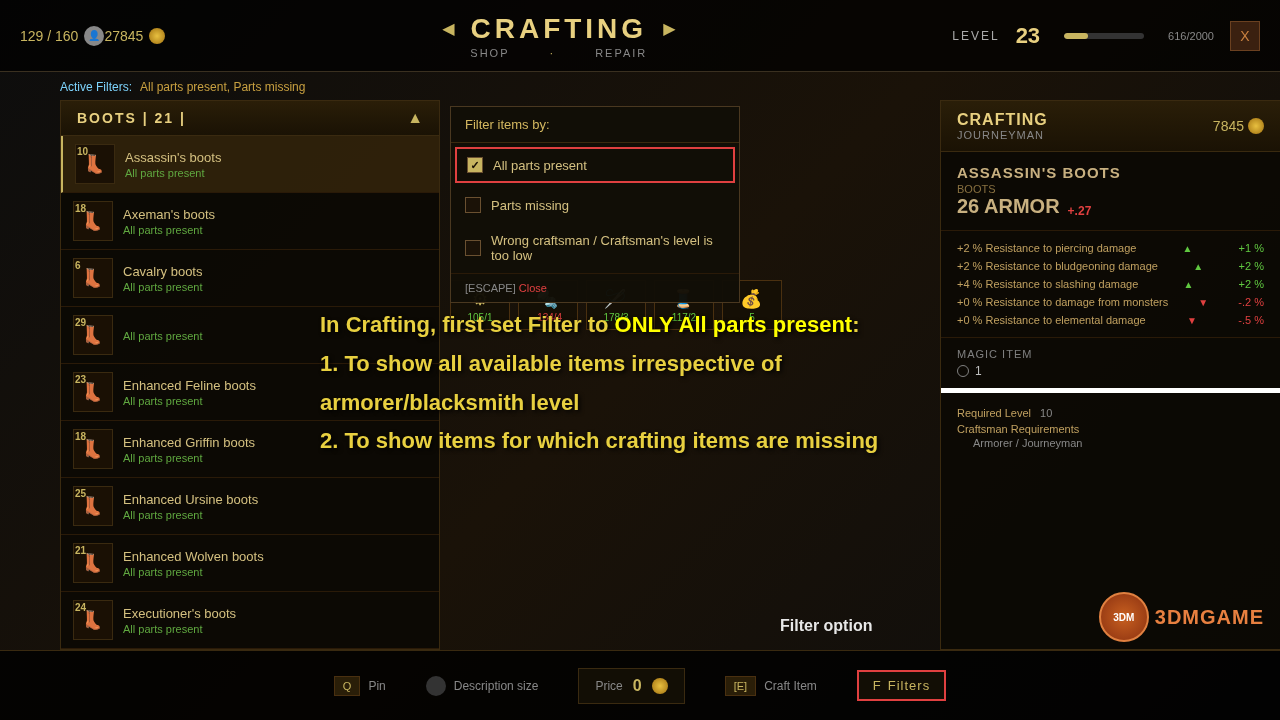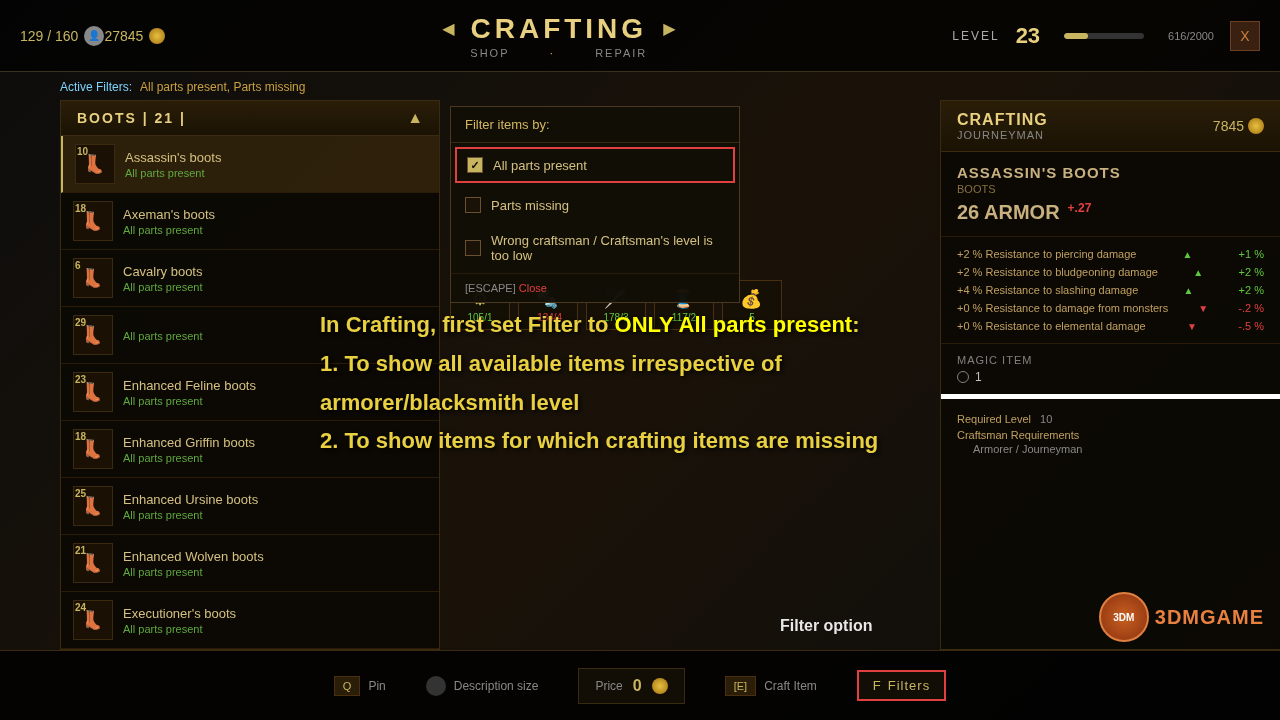--- a/index.html
+++ b/index.html
@@ -320,23 +320,23 @@
     .item-detail-type {
       color: #887040;
       font-size: 11px;
       margin-top: 2px;
     }
 
     .item-armor-value {
       color: #c8b080;
       font-size: 20px;
       font-weight: bold;
-      margin-top: 6px;
-      display: flex;
-      align-items: flex-start;
+      margin-top: 0;
+      display: flex;
+      align-items: flex-end;
       gap: 8px;
     }
 
     .armor-change-pos {
       color: #e04040;
       font-size: 12px;
     }
 
     .stat-row {
       display: flex;

